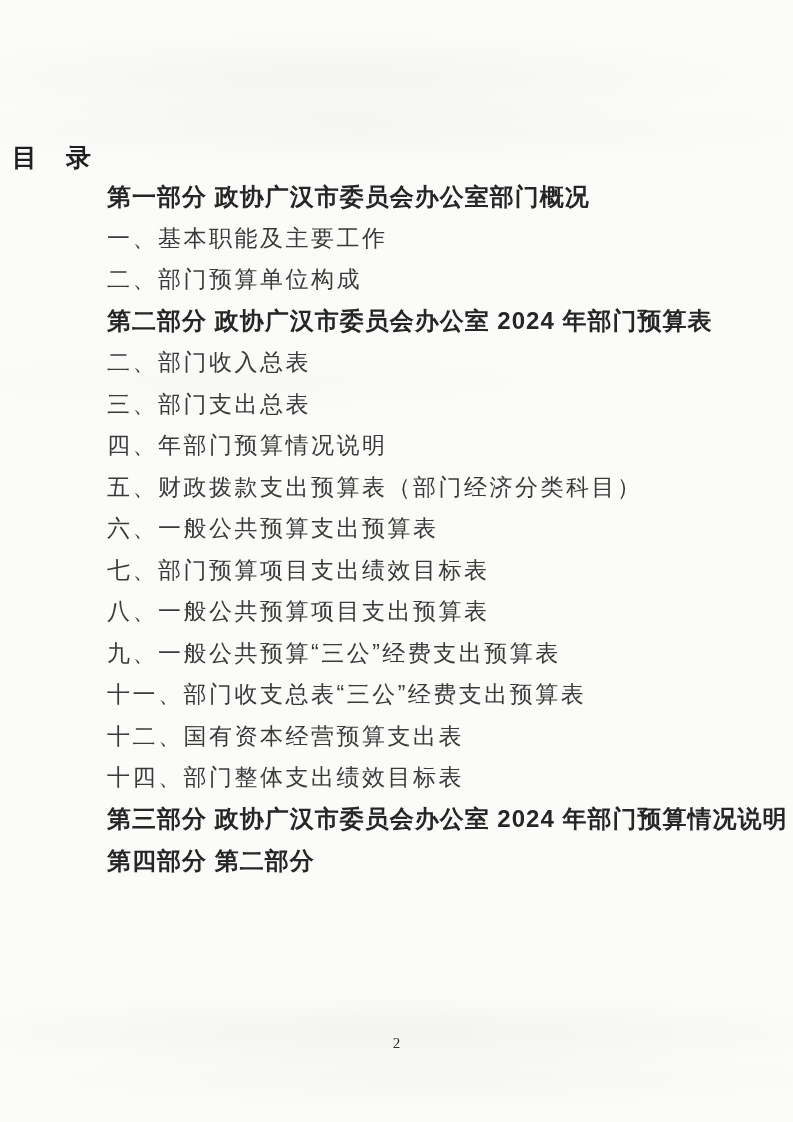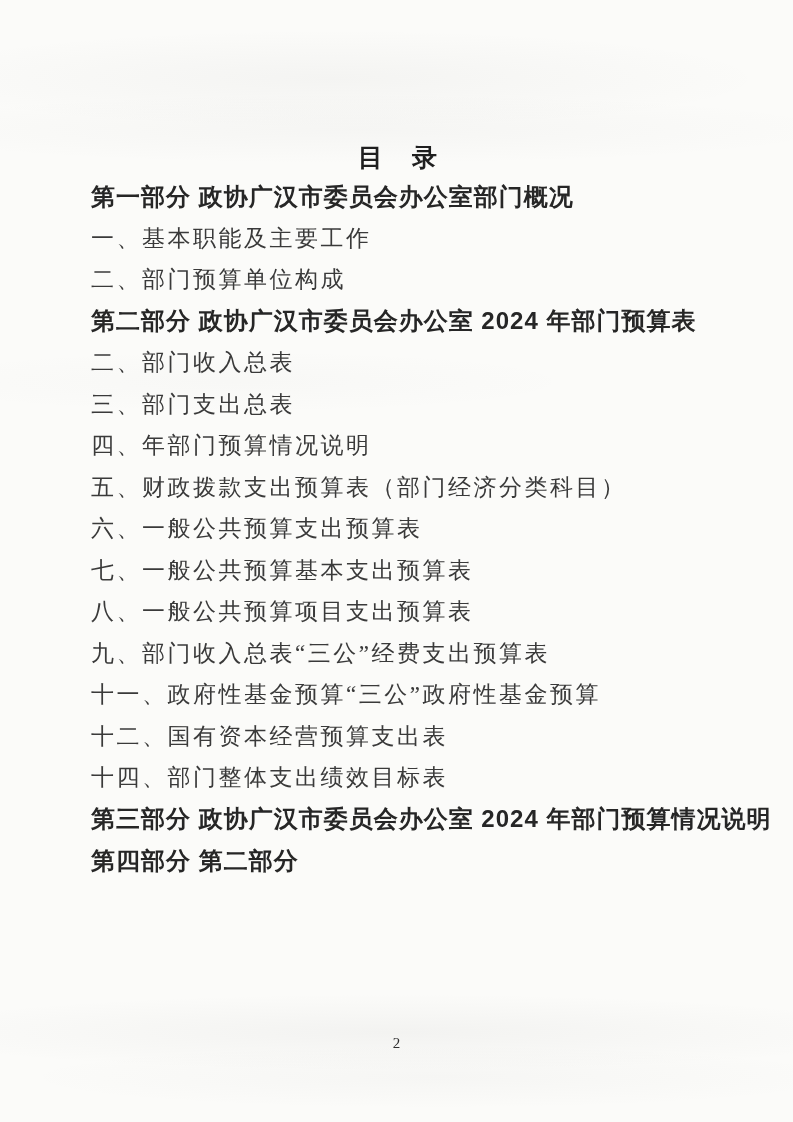--- a/index.html
+++ b/index.html
@@ -18,52 +18,51 @@
       radial-gradient(ellipse 700px 50px at 45% 11.5%, rgba(90,90,90,0.035), transparent 70%),
       radial-gradient(ellipse 500px 45px at 30% 34%, rgba(90,90,90,0.02), transparent 70%),
       radial-gradient(ellipse 720px 55px at 50% 92%, rgba(90,90,90,0.05), transparent 70%),
       radial-gradient(ellipse 600px 45px at 55% 96%, rgba(90,90,90,0.03), transparent 70%);
     overflow: hidden;
     font-family: "Liberation Serif", "DejaVu Serif", serif;
   }
   .doc-title {
     position: absolute;
     top: 143px;
-    left: 4px;
+    left: 12px;
     right: 0;
-    text-align: center;
     font-family: "Liberation Sans", "DejaVu Sans", sans-serif;
     font-size: 25px;
     line-height: 28px;
     font-weight: 700;
     color: #1f1f1f;
     letter-spacing: 2px;
     white-space: pre;
   }
   .toc {
     position: absolute;
     top: 176px;
-    left: 91px;
+    left: 107px;
     right: 40px;
   }
   .toc-row {
     height: 41.5px;
     display: flex;
     align-items: center;
     white-space: nowrap;
   }
   .toc-row.part {
     font-family: "Liberation Sans", "DejaVu Sans", sans-serif;
     font-size: 24px;
     font-weight: 700;
     color: #262626;
     letter-spacing: 1px;
   }
   .toc-row.item {
-    font-family: Liberation Serif, serif;
+    font-family: Liberation Sans, sans-serif;
     font-size: 23px;
     font-weight: 400;
     color: #3a3a3a;
     letter-spacing: 2.5px;
   }
   .page-number {
     position: absolute;
     top: 1034px;
     left: 0;
     right: 0;
@@ -84,24 +83,24 @@
   <div class="toc">
     <div class="toc-row part">第一部分  政协广汉市委员会办公室部门概况</div>
     <div class="toc-row item">一、基本职能及主要工作</div>
     <div class="toc-row item">二、部门预算单位构成</div>
     <div class="toc-row part">第二部分  政协广汉市委员会办公室 2024 年部门预算表</div>
     <div class="toc-row item">二、部门收入总表</div>
     <div class="toc-row item">三、部门支出总表</div>
     <div class="toc-row item">四、年部门预算情况说明</div>
     <div class="toc-row item">五、财政拨款支出预算表（部门经济分类科目）</div>
     <div class="toc-row item">六、一般公共预算支出预算表</div>
-    <div class="toc-row item">七、一般公共预算基本支出预算表</div>
+    <div class="toc-row item">七、部门预算项目支出绩效目标表</div>
     <div class="toc-row item">八、一般公共预算项目支出预算表</div>
-    <div class="toc-row item">九、部门收入总表“三公”经费支出预算表</div>
-    <div class="toc-row item">十一、政府性基金预算“三公”政府性基金预算</div>
+    <div class="toc-row item">九、一般公共预算“三公”经费支出预算表</div>
+    <div class="toc-row item">十一、部门收支总表“三公”经费支出预算表</div>
     <div class="toc-row item">十二、国有资本经营预算支出表</div>
     <div class="toc-row item">十四、部门整体支出绩效目标表</div>
     <div class="toc-row part">第三部分  政协广汉市委员会办公室 2024 年部门预算情况说明</div>
     <div class="toc-row part">第四部分  第二部分</div>
   </div>
 
   <div class="page-number">2</div>
 
 </div>
 

